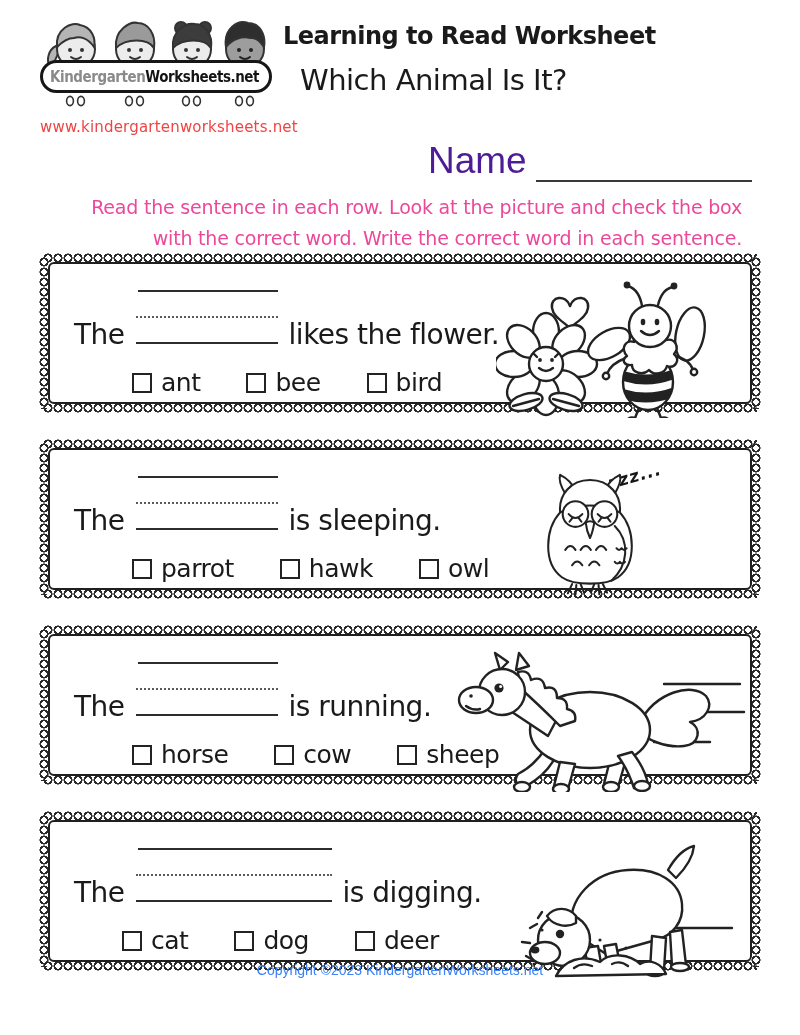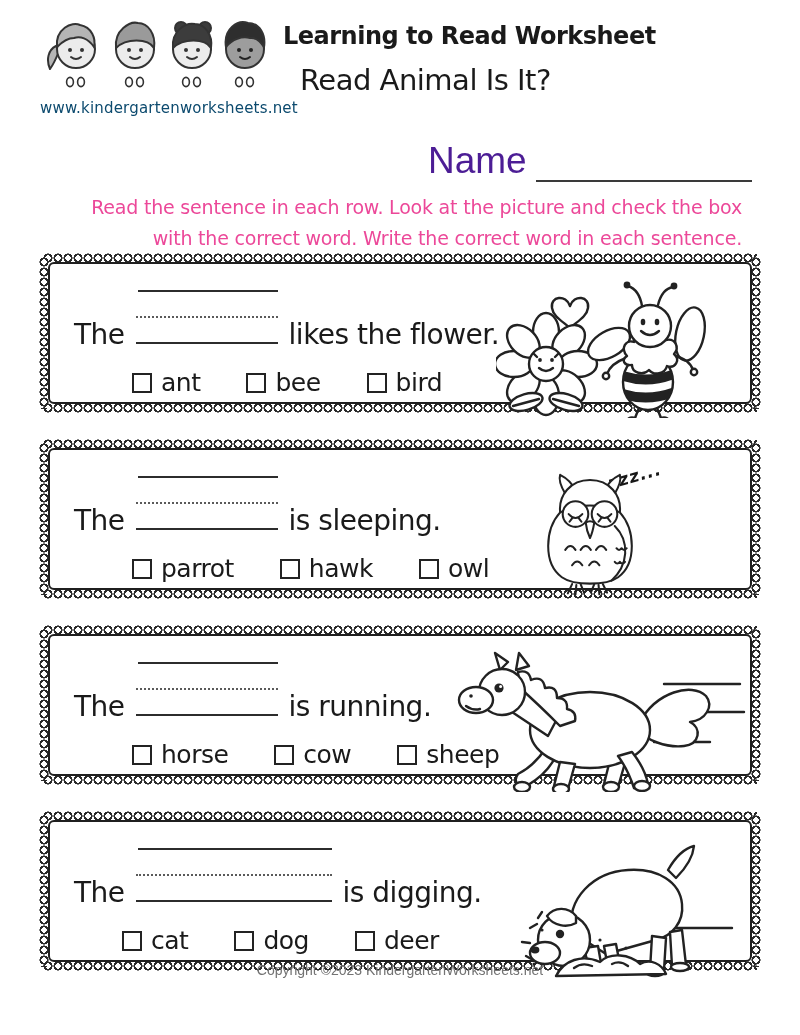--- a/index.html
+++ b/index.html
@@ -12,21 +12,21 @@
   .logo { position:absolute; left:40px; top:12px; width:232px; }
   .logo-bar {
     position:relative; z-index:2; background:#fff;
     border:3px solid #161616; border-radius:20px;
     padding:4px 7px; margin-top:-14px; white-space:nowrap; overflow:hidden;
   }
   .logo-bar-inner { display:inline-block; transform:scaleX(.84); transform-origin:left center;
     font-weight:700; font-size:16px; letter-spacing:-.5px; }
   .logo-gray { color:#8a8a8a; }
   .logo-black { color:#141414; }
-  .logo-url { margin-top:6px; font-size:15px; color:#0c4a6e; letter-spacing:.2px; }
+  .logo-url { margin-top:6px; font-size:15px; color:#ef4444; letter-spacing:.2px; }
   .title-block { position:absolute; left:283px; top:22px; }
   .title { font-size:24px; font-weight:700; letter-spacing:-.5px; }
   .subtitle { font-size:29px; font-weight:400; letter-spacing:-.5px; margin-top:13px; margin-left:17px; }
   .name-row { position:absolute; left:428px; top:140px; display:flex; align-items:flex-end; }
   .name-label { font-family:"Liberation Sans", sans-serif; font-size:37px; color:#4c1d95; }
   .name-line { width:216px; border-bottom:2px solid #3a3a3a; height:30px; margin-left:9px; }
   .instructions {
     position:absolute; left:62px; top:192px; width:680px;
     font-size:19px; line-height:1.63; color:#ec4899; letter-spacing:-.2px;text-align:right;
   }
@@ -55,21 +55,21 @@
   .cbox { width:20px; height:20px; border:2.5px solid #232323; background:#fff; }
   .olabel { font-size:25px; line-height:1; letter-spacing:-.5px; }
   .illus { position:absolute; }
   .illus svg { display:block; }
   .zzz {
     position:absolute; right:88px; top:16px; font-size:17px; font-weight:700;
     font-style:italic; transform:rotate(-16deg); letter-spacing:1px; color:#161616;
   }
   
   .footer { position:absolute; left:0; right:0; top:962px; text-align:center;
-    font-family:"Liberation Sans", sans-serif; color:#737373; }
+    font-family:"Liberation Sans", sans-serif; color:#3b82f6; }
   .footer .f1 { font-size:14px; }
   .footer .f2 { font-size:14px; margin-top:3px; }
   .ink { stroke:#222; stroke-width:2.4; fill:none; stroke-linecap:round; stroke-linejoin:round; }
   .inkf { stroke:#222; stroke-width:2.4; fill:#fff; stroke-linecap:round; stroke-linejoin:round; }
 </style>
 </head>
 <body>
 
 <div class="logo">
   <svg width="232" height="58" viewBox="0 0 232 58">
@@ -94,38 +94,43 @@
     <circle cx="146" cy="38" r="2" fill="#333"></circle>
       <circle cx="158" cy="38" r="2" fill="#333"></circle>
     <path d="M147 45 q 5 4 10 0" stroke="#333" stroke-width="2" fill="none" stroke-linecap="round"></path>
 
     <circle cx="205" cy="37" r="19" fill="#9d9d9d" stroke="#333" stroke-width="2"></circle>
     <path d="M186 35 C 183 17 198 7 208 11 C 220 11 226 23 224 35 C 220 29 216 25 210 26 C 202 24 192 27 186 35 Z" fill="#2e2e2e" stroke="#333" stroke-width="2"></path>
     <circle cx="199" cy="38" r="2" fill="#222"></circle>
       <circle cx="211" cy="38" r="2" fill="#222"></circle>
     <path d="M200 45 q 5 4 10 0" stroke="#222" stroke-width="2" fill="none" stroke-linecap="round"></path>
   </svg>
+  <div class="logo-bar">
+    <span class="logo-bar-inner">
+      <span class="logo-gray">Kindergarten</span><span class="logo-black">Worksheets.net</span>
+    </span>
+  </div>
   <svg width="232" height="14" viewBox="0 0 232 14">
     <g fill="#fff" stroke="#333" stroke-width="1.6">
       <ellipse cx="30" cy="7" rx="3.4" ry="4.6"></ellipse>
         <ellipse cx="41" cy="7" rx="3.4" ry="4.6"></ellipse>
       <ellipse cx="89" cy="7" rx="3.4" ry="4.6"></ellipse>
         <ellipse cx="100" cy="7" rx="3.4" ry="4.6"></ellipse>
       <ellipse cx="146" cy="7" rx="3.4" ry="4.6"></ellipse>
         <ellipse cx="157" cy="7" rx="3.4" ry="4.6"></ellipse>
       <ellipse cx="199" cy="7" rx="3.4" ry="4.6"></ellipse>
         <ellipse cx="210" cy="7" rx="3.4" ry="4.6"></ellipse>
     </g>
   </svg>
   <div class="logo-url">www.kindergartenworksheets.net</div>
 </div>
 
 <div class="title-block">
   <div class="title">Learning to Read Worksheet</div>
-  <div class="subtitle">Read Animal Is It?</div>
+  <div class="subtitle">Which Animal Is It?</div>
 </div>
 
 <div class="name-row">
   <span class="name-label">Name</span>
   <div class="name-line"></div>
 </div>
 
 <div class="instructions">Read the sentence in each row. Look at the picture and check the box with the correct word. Write the correct word in each sentence.</div>
 
 <div class="boxes">

